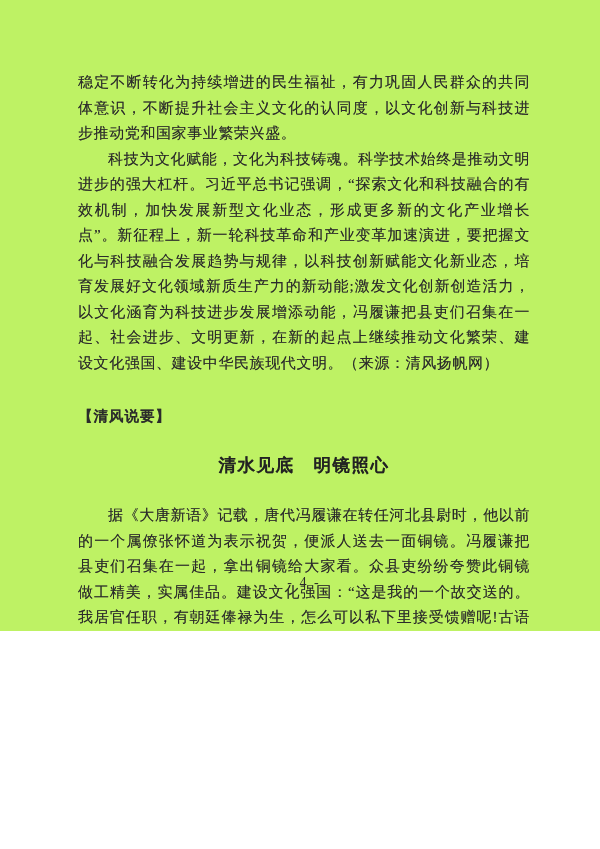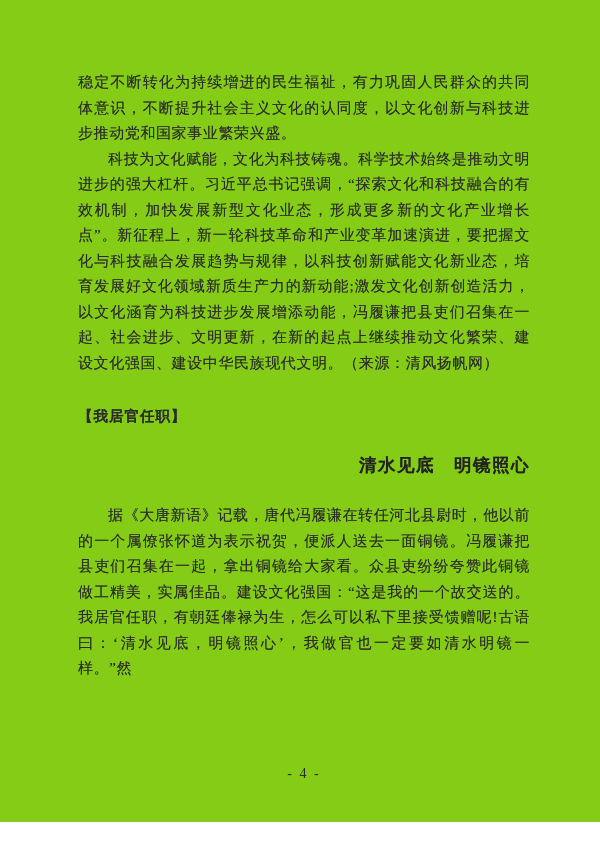--- a/index.html
+++ b/index.html
@@ -3,22 +3,22 @@
 <meta charset="utf-8">
 <style>
   html, body {
     margin: 0;
     padding: 0;
     background: #ffffff;
   }
   .page {
     position: relative;
     width: 600px;
-    height: 822px;
-    background: #84cc16;
+    height: 631px;
+    background: #bef264;
     overflow: hidden;
     font-family: "Liberation Serif", "DejaVu Serif", serif;
     color: #2b2b2b;
   }
   .content {
     position: absolute;
     top: 70px;
     left: 78px;
     width: 452px;
   }
@@ -39,21 +39,21 @@
     font-weight: bold;
     line-height: 25px;
     letter-spacing: 1px;
     text-shadow: 0 0 0.4px rgba(40,40,40,0.6);
   }
   .article-title {
     margin: 22px 0 24px 0;
     font-size: 17.5px;
     font-weight: bold;
     line-height: 28px;
-    text-align: right;
+    text-align: center;
     letter-spacing: 1.5px;
     color: #222222;
     text-shadow: 0 0 0.5px rgba(30,30,30,0.6);
   }
   .page-number {
     position: absolute;
     bottom: 40px;
     left: 78px;
     width: 452px;
     text-align: center;
@@ -62,18 +62,18 @@
     color: #2b2b2b;
   }
 </style>
 </head>
 <body>
 
 <div class="page">
   <div class="content">
     <p class="para">稳定不断转化为持续增进的民生福祉，有力巩固人民群众的共同体意识，不断提升社会主义文化的认同度，以文化创新与科技进步推动党和国家事业繁荣兴盛。</p>
     <p class="para indent">科技为文化赋能，文化为科技铸魂。科学技术始终是推动文明进步的强大杠杆。习近平总书记强调，“探索文化和科技融合的有效机制，加快发展新型文化业态，形成更多新的文化产业增长点”。新征程上，新一轮科技革命和产业变革加速演进，要把握文化与科技融合发展趋势与规律，以科技创新赋能文化新业态，培育发展好文化领域新质生产力的新动能;激发文化创新创造活力，以文化涵育为科技进步发展增添动能，冯履谦把县吏们召集在一起、社会进步、文明更新，在新的起点上继续推动文化繁荣、建设文化强国、建设中华民族现代文明。（来源：清风扬帆网）</p>
-    <h3 class="section-header">【我居官任职】</h3>
+    <h3 class="section-header">【清风说要】</h3>
     <h2 class="article-title">清水见底　明镜照心</h2>
     <p class="para indent">据《大唐新语》记载，唐代冯履谦在转任河北县尉时，他以前的一个属僚张怀道为表示祝贺，便派人送去一面铜镜。冯履谦把县吏们召集在一起，拿出铜镜给大家看。众县吏纷纷夸赞此铜镜做工精美，实属佳品。建设文化强国：“这是我的一个故交送的。我居官任职，有朝廷俸禄为生，怎么可以私下里接受馈赠呢!古语曰：‘清水见底，明镜照心’，我做官也一定要如清水明镜一样。”然</p>
   </div>
   <div class="page-number">- 4 -</div>
 </div>
 
 </body></html>

